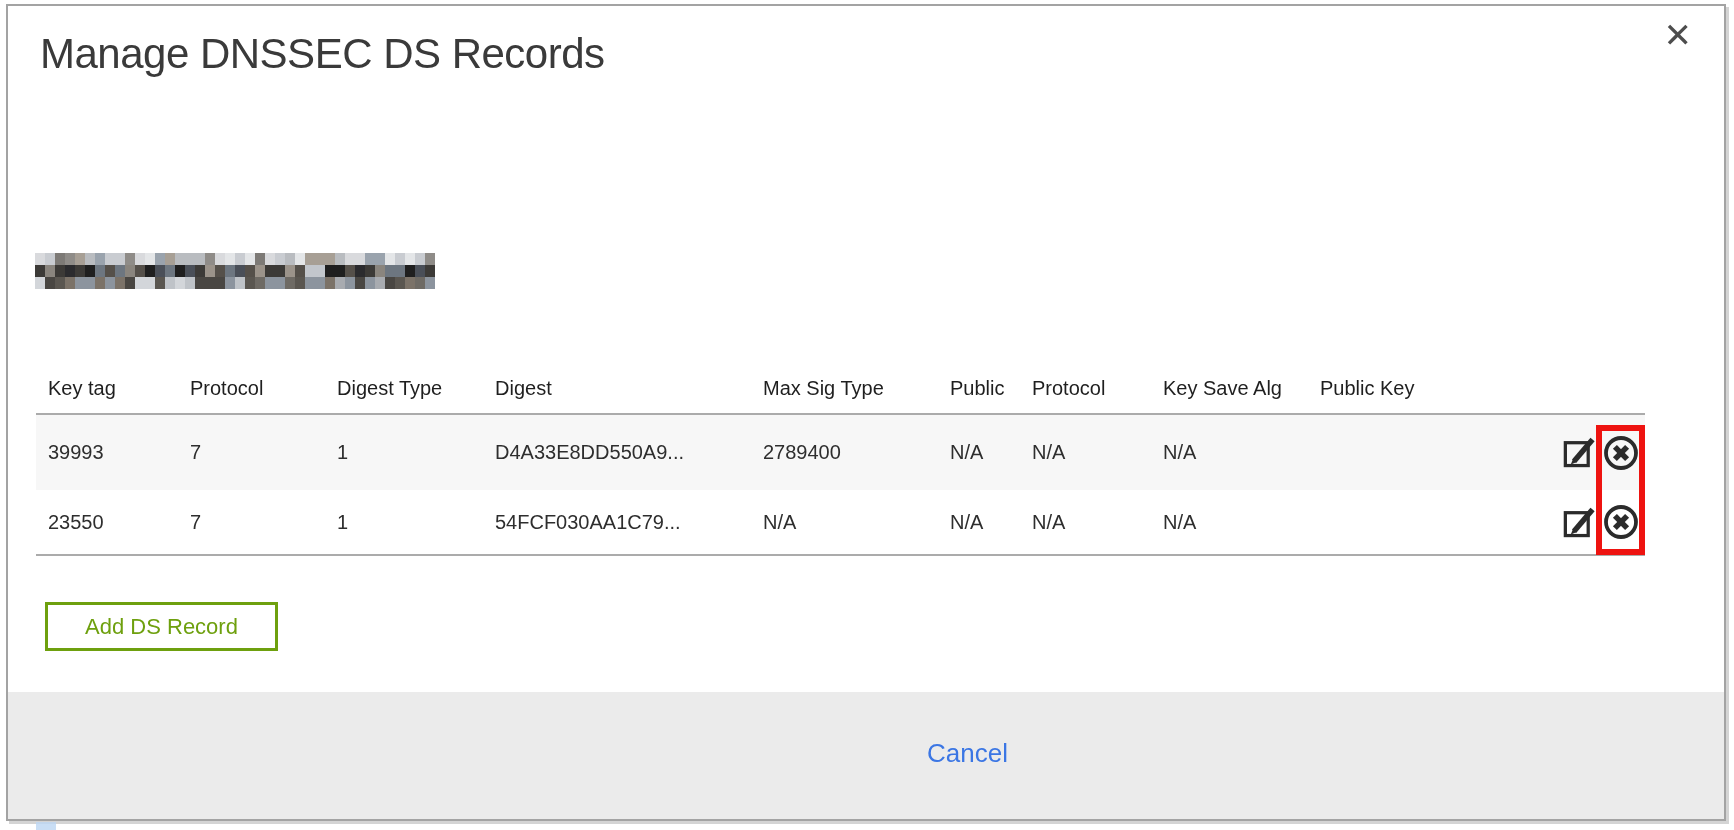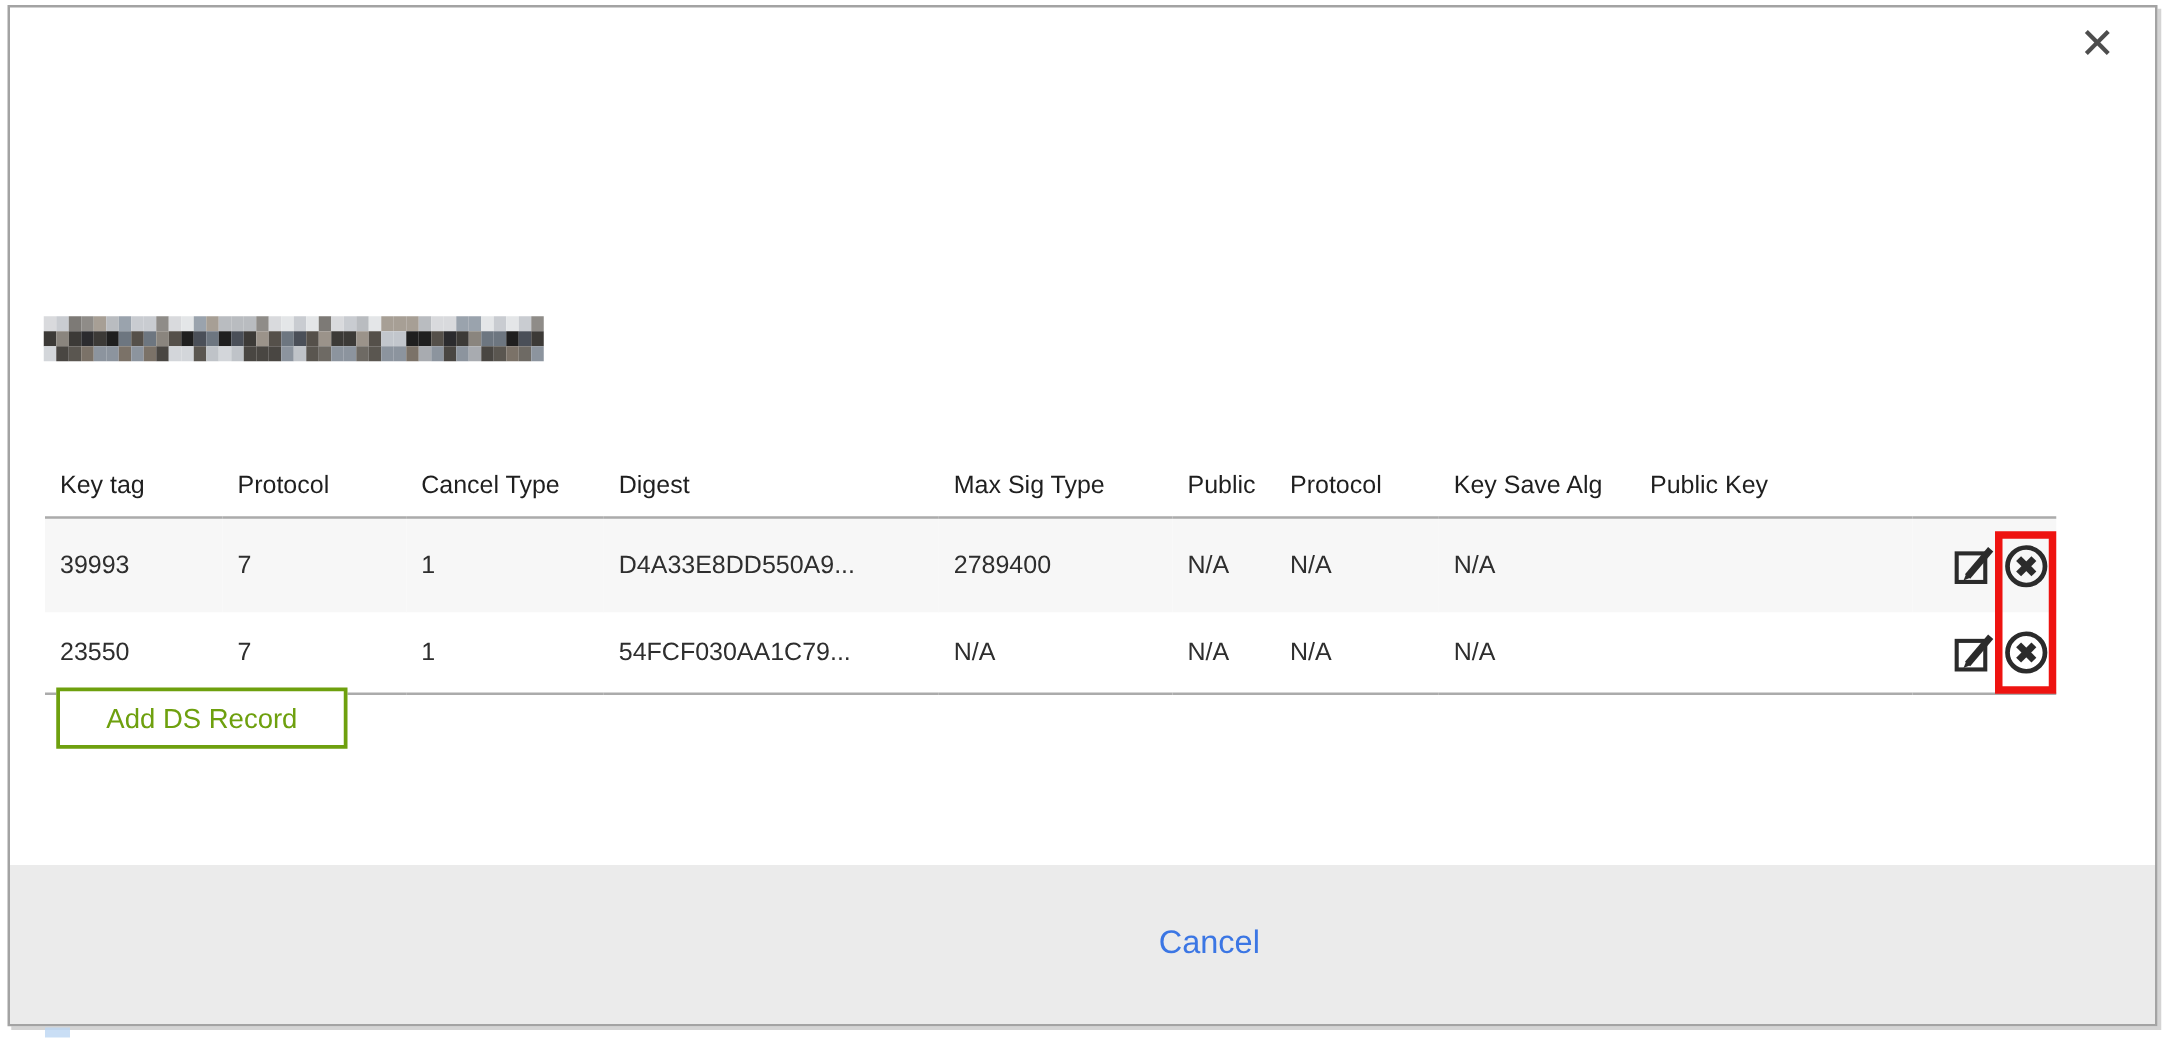--- a/index.html
+++ b/index.html
@@ -51,21 +51,21 @@
   .actions-wrap { display:flex; justify-content:flex-end; align-items:center; gap:3px; }
   .icon-btn { display:inline-flex; cursor:pointer; }
   .icon-btn svg { display:block; }
 
   .red-annotation {
     position:absolute; left:1588px; top:419px; width:49px; height:130px;
     border:6px solid #ee1310; pointer-events:none;
   }
 
   .add-btn {
-    position:absolute; left:37px; top:544px; width:233px; height:49px;
+    position:absolute; left:37px; top:596px; width:233px; height:49px;
     background:#ffffff; border:3px solid #6ea00e; color:#6ea00e;
     font-size:22px; font-family:inherit; cursor:pointer;
   }
 
   .footer {
     position:absolute; left:0; right:0; bottom:0; height:127px;
     background:#ebebeb;
   }
   .save-btn {
     position:absolute; left:719px; top:717px; width:175px; height:66px;
@@ -81,20 +81,21 @@
   .page-artifact {
     position:absolute; left:36px; top:822px; width:20px; height:8px;
     background:#bcd6f2; opacity:.8;
   }
 </style>
 </head>
 <body>
 
 <div class="dialog">
 
+  <div class="title">Manage DNSSEC DS Records</div>
 
   <div class="close">✕</div>
 
   <div class="mosaic" aria-label="redacted domain">
       <span style="background: rgb(217, 218, 221);"></span>
       <span style="background: rgb(201, 204, 209);"></span>
       <span style="background: rgb(125, 122, 118);"></span>
       <span style="background: rgb(143, 140, 136);"></span>
       <span style="background: rgb(167, 159, 149);"></span>
       <span style="background: rgb(185, 188, 192);"></span>
@@ -225,21 +226,21 @@
         <col style="width:82px">
       <col style="width:131px">
         <col style="width:157px">
         <col style="width:222px">
       <col style="width:115px">
     </colgroup>
     <thead>
       <tr>
         <th>Key tag</th>
         <th>Protocol</th>
-        <th>Cancel Type</th>
+        <th>Digest Type</th>
         <th>Digest</th>
         <th>Max Sig Type</th>
         <th>Public</th>
         <th>Protocol</th>
         <th>Key Save Alg</th>
         <th>Public Key</th>
         <th></th>
       </tr>
     </thead>
     <tbody>

